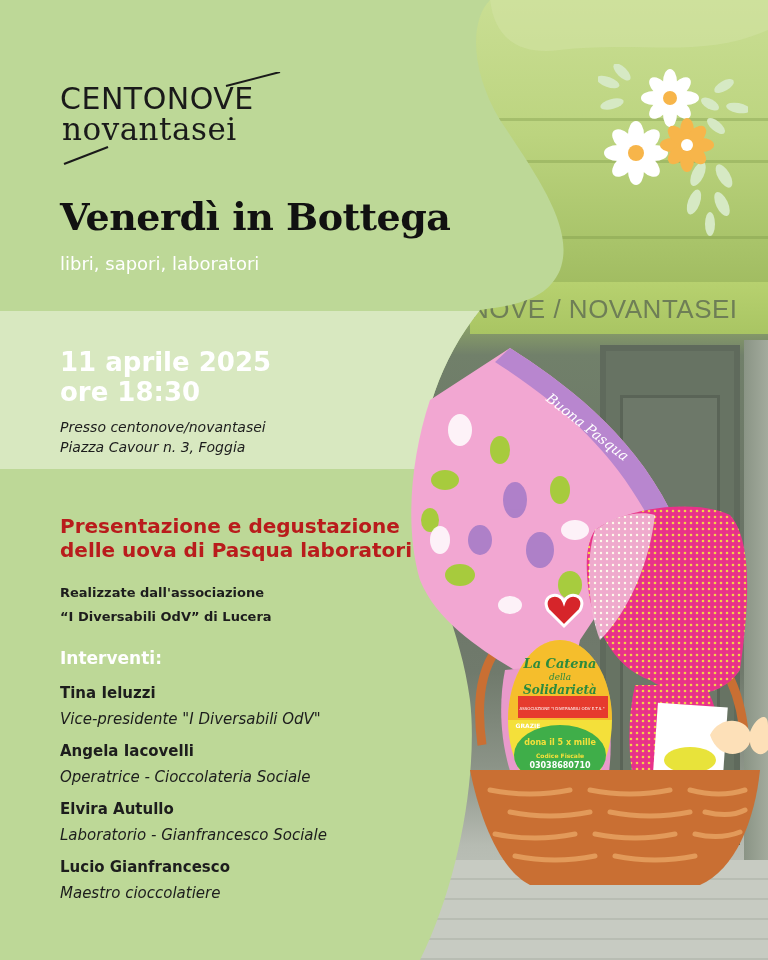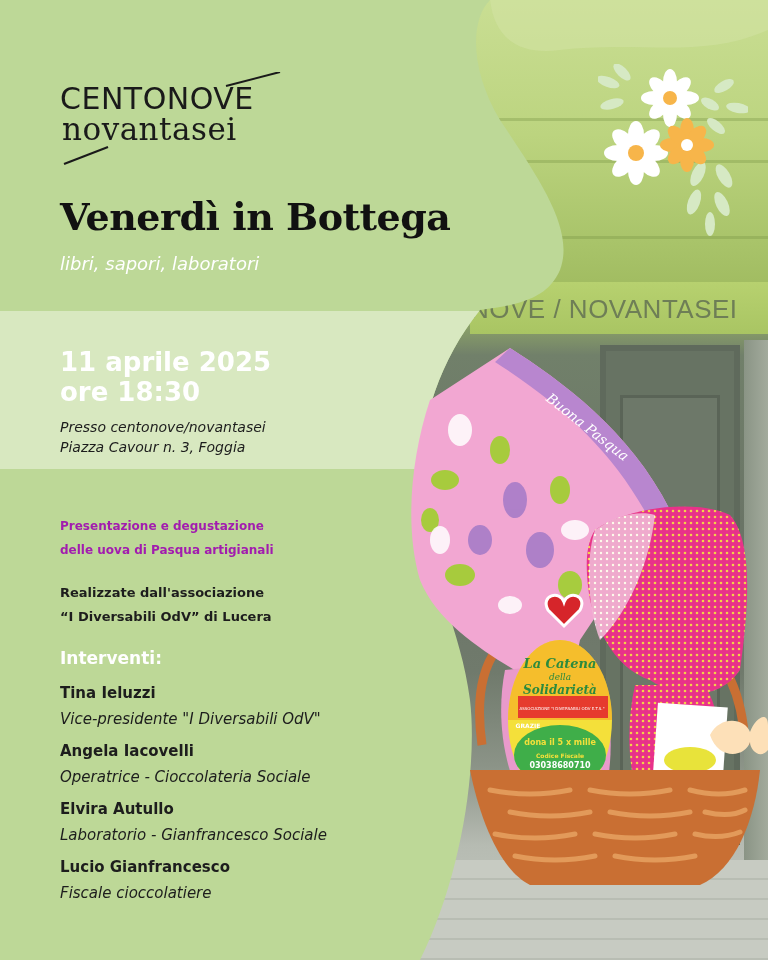--- a/index.html
+++ b/index.html
@@ -65,38 +65,38 @@
   }
   .logo-slash { position: absolute; left: 0; top: 0; }
 
   .title {
     position: absolute; left: 60px; top: 196px;
     font-family: "DejaVu Serif", serif; font-weight: bold; font-size: 38px;
     color: #111; letter-spacing: -0.5px; line-height: 1.1;
   }
   .subtitle {
     position: absolute; left: 60px; top: 255px;
-    font-family: "DejaVu Sans", sans-serif; font-style: italic; font-size: 18px;
+    font-family: "DejaVu Sans", sans-serif; font-size: 18px;
     color: #ffffff; line-height: 1;
   }
 
   .date {
     position: absolute; left: 60px; top: 347px;
     font-family: "DejaVu Sans", sans-serif; font-weight: bold; font-size: 26px;
     color: #ffffff; line-height: 30px;
   }
   .venue {
     position: absolute; left: 60px; top: 417px;
     font-family: "DejaVu Sans", sans-serif; font-size: 14px; color: #1d1d1d; line-height: 20px; font-style: italic;
   }
 
   .presentation {
     position: absolute; left: 60px; top: 514px;
-    font-family: "DejaVu Sans", sans-serif; font-weight: bold; font-size: 12px;
-    color: #a21caf; line-height: 24px;
+    font-family: "DejaVu Sans", sans-serif; font-weight: bold; font-size: 20px;
+    color: #b91c1c; line-height: 24px;
   }
   .assoc {
     position: absolute; left: 60px; top: 581px;
     font-family: "DejaVu Sans", sans-serif; font-weight: bold; font-size: 13px;
     color: #1d1d1d; line-height: 24px;
   }
   .interventi-label {
     position: absolute; left: 60px; top: 646px;
     font-family: "DejaVu Sans", sans-serif; font-weight: bold; font-size: 17px;
     color: #ffffff; line-height: 24px;
@@ -293,21 +293,21 @@
   <div>11 aprile 2025</div>
   <div>ore 18:30</div>
 </div>
 <div class="venue">
   <div>Presso centonove/novantasei</div>
   <div>Piazza Cavour n. 3, Foggia</div>
 </div>
 
 <div class="presentation">
   <div>Presentazione e degustazione</div>
-  <div>delle uova di Pasqua artigianali</div>
+  <div>delle uova di Pasqua laboratori</div>
 </div>
 <div class="assoc">
   <div>Realizzate dall'associazione</div>
   <div>“I Diversabili OdV” di Lucera</div>
 </div>
 
 <div class="interventi-label">Interventi:</div>
 <div class="speakers">
   <div class="speaker">
     <span class="speaker-name">Tina Ieluzzi</span>
@@ -316,15 +316,15 @@
   <div class="speaker">
     <span class="speaker-name">Angela Iacovelli</span>
     <span class="speaker-role">Operatrice - Cioccolateria Sociale</span>
   </div>
   <div class="speaker">
     <span class="speaker-name">Elvira Autullo</span>
     <span class="speaker-role">Laboratorio - Gianfrancesco Sociale</span>
   </div>
   <div class="speaker">
     <span class="speaker-name">Lucio Gianfrancesco</span>
-    <span class="speaker-role">Fiscale cioccolatiere</span>
+    <span class="speaker-role">Maestro cioccolatiere</span>
   </div>
 </div>
 
 </body></html>

